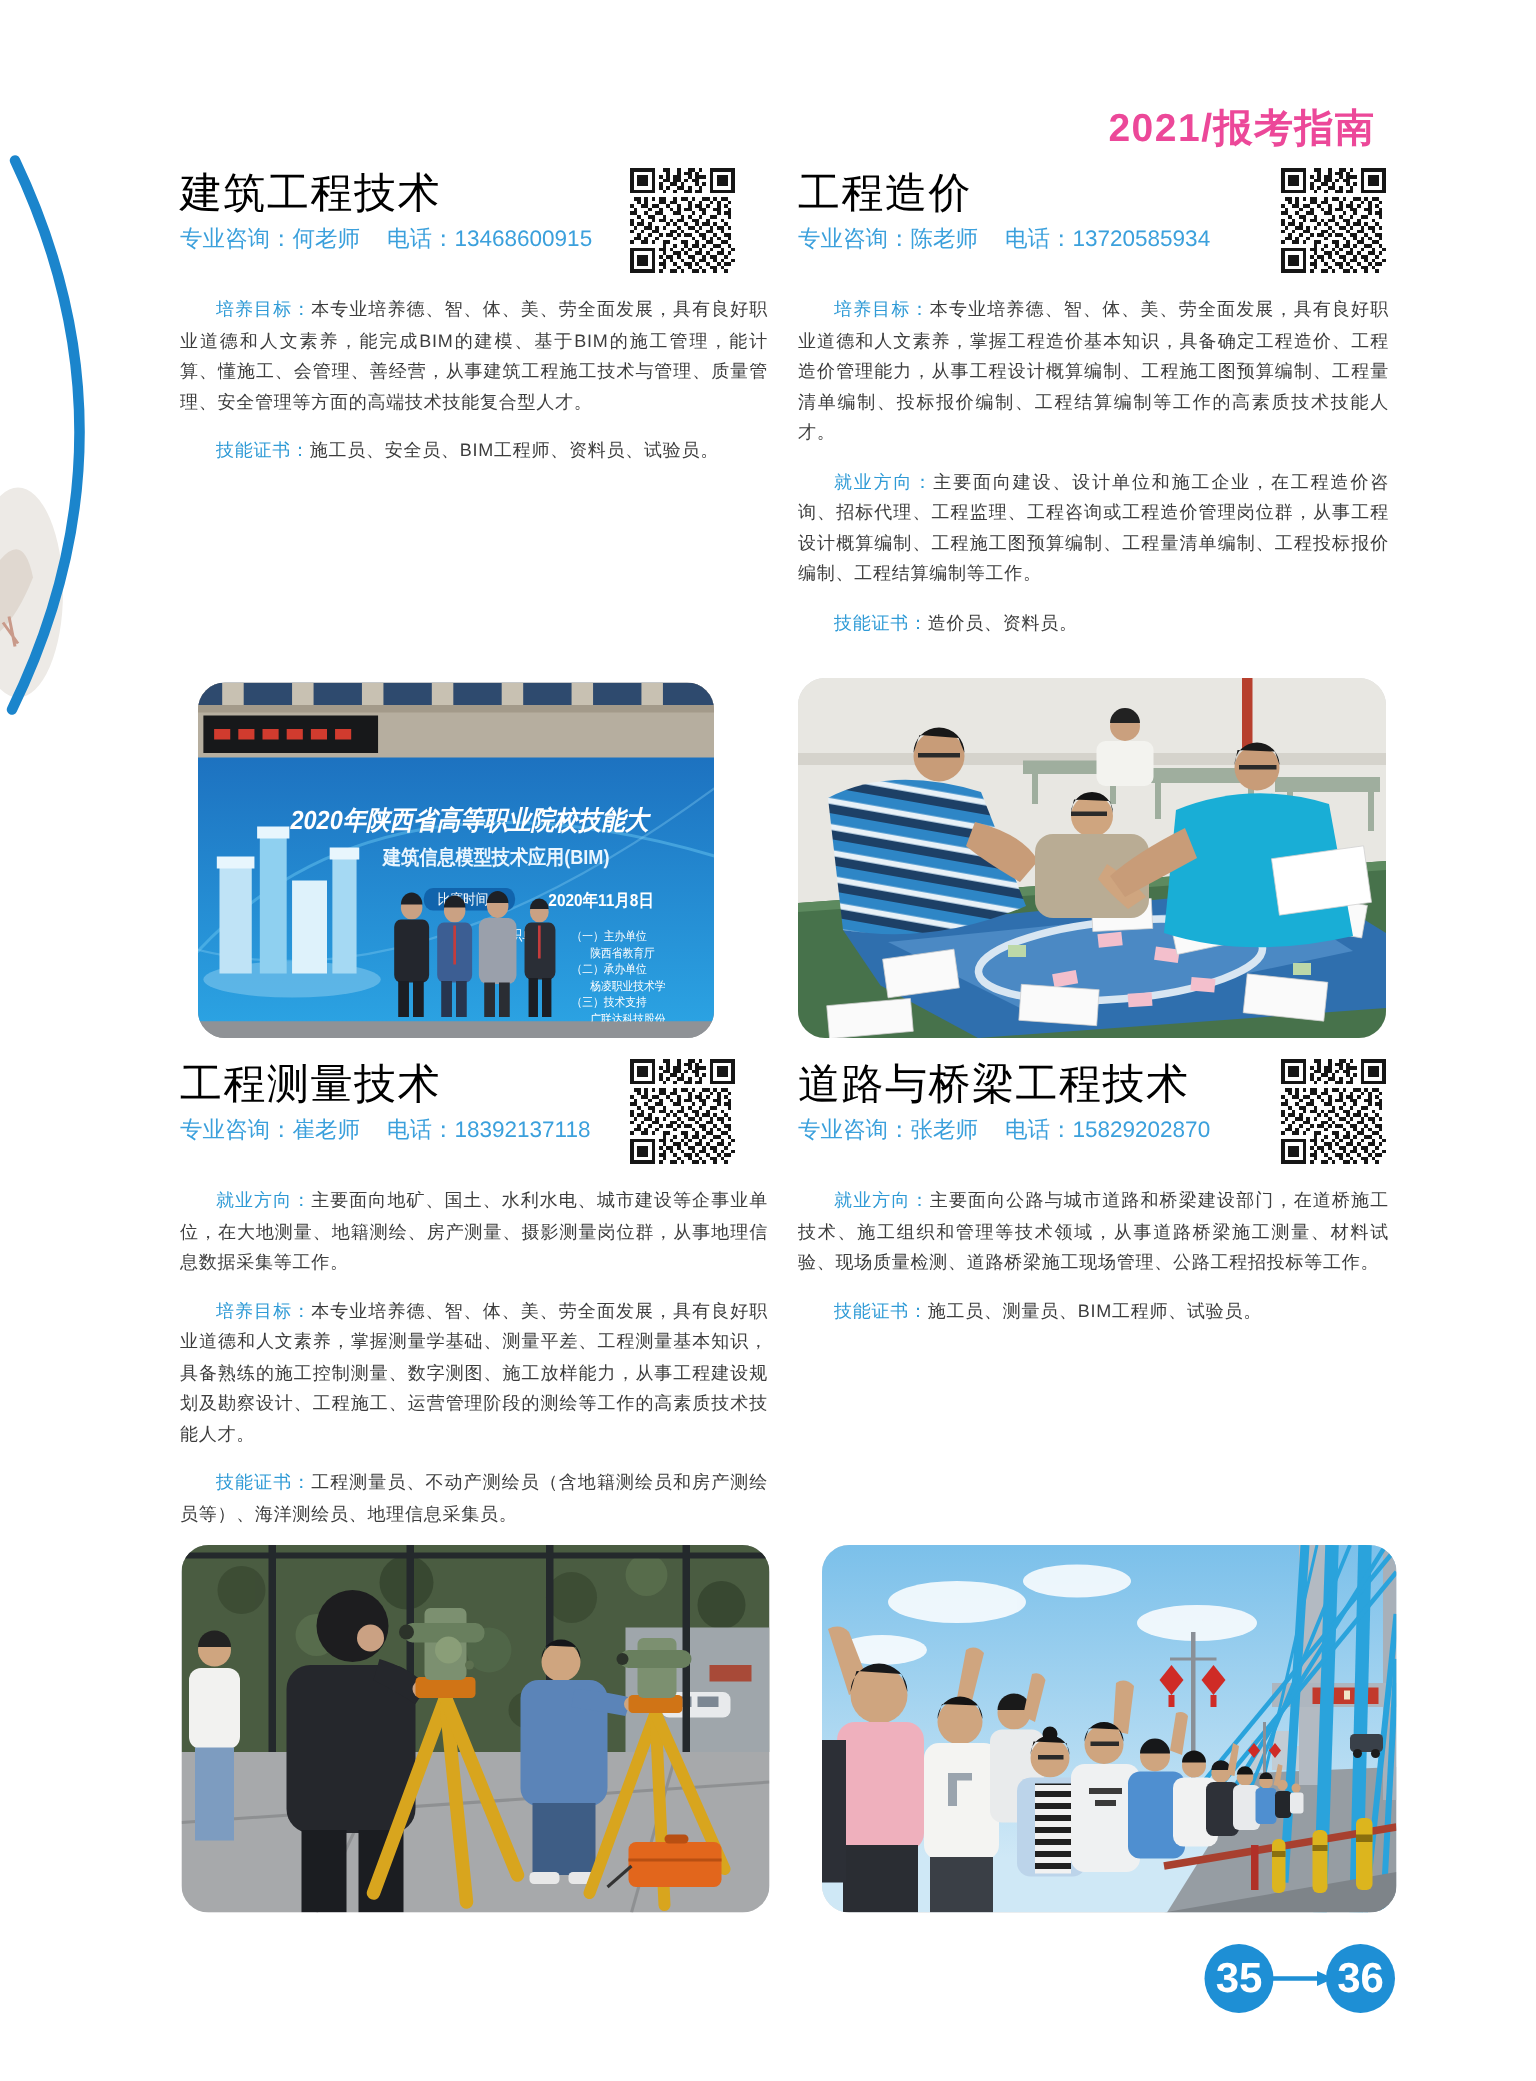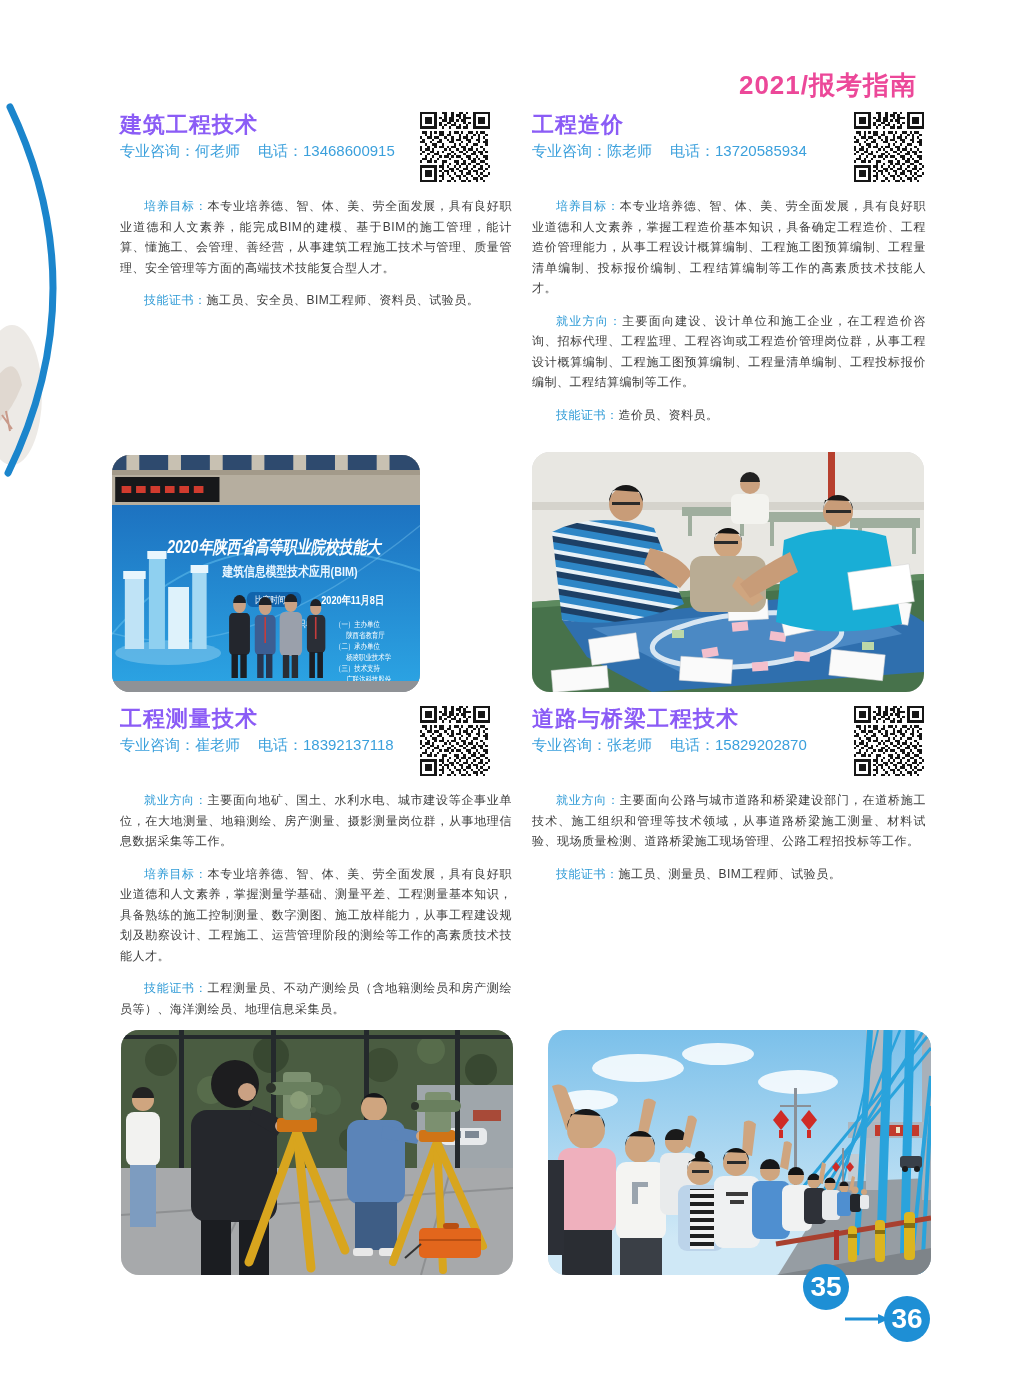--- a/index.html
+++ b/index.html
@@ -14,46 +14,46 @@
   }
   
   .deco-arc { position:absolute; left:0; top:95px; width:110px; height:395px; pointer-events:none; }
   
   .section { position:absolute; }
   #sec1 { left:120px; top:110px; width:392px; }
   #sec2 { left:532px; top:110px; width:394px; }
   #sec3 { left:120px; top:704px; width:392px; }
   #sec4 { left:532px; top:704px; width:394px; }
   .sec-head { position:relative; height:74px; }
-  .sec-title { margin:0; font-size:22px; font-weight:700; color:#8b5cf6; letter-spacing:1px; }
+  .sec-title { margin:0; font-size:28px; font-weight:400; color:#000000; letter-spacing:1px; }
   .sec-contact { margin-top:2px; font-size:15px; color:#3ba0dc; white-space:nowrap; }
   .sec-contact .phone-label { margin-left:18px; }
   .qr { position:absolute; top:2px; width:70px; height:70px; }
   #sec1 .qr, #sec3 .qr { right:22px; }
   #sec2 .qr, #sec4 .qr { right:2px; }
   .sec-body { margin-top:12px; }
   .para {
     margin:0 0 12px; text-indent:2em; text-align:justify;
     font-size:12px; line-height:20.5px; color:#3d3d3d; letter-spacing:0.5px;
   }
   .para .plabel { color:#2e9ad6; }
   
   .photo { position:absolute; border-radius:18px; overflow:hidden; background:#ddd; }
-  #photo1 { left:112px; top:455px; width:308px; height:237px; }
+  #photo1 { left:132px; top:455px; width:344px; height:237px; }
   #photo2 { left:532px; top:452px; width:392px; height:240px; }
   #photo3 { left:121px; top:1030px; width:392px; height:245px; }
   #photo4 { left:548px; top:1030px; width:383px; height:245px; }
   .photo svg { display:block; width:100%; height:100%; }
   
   .pagenum {
     position:absolute; width:46px; height:46px; border-radius:50%;
     background:#1e8fd5; color:#ffffff; font-size:28px; font-weight:700;
     display:flex; align-items:center; justify-content:center;
   }
-  #pg35 { left:803px; top:1264px; }
+  #pg35 { left:803px; top:1296px; }
   #pg36 { left:884px; top:1296px; }
   .pagelink { position:absolute; left:845px; top:1313px; width:44px; height:12px; }
 </style>
 </head>
 <body>
 
 <svg width="0" height="0" style="position:absolute" aria-hidden="true">
   <defs>
     <symbol id="qrsym" viewBox="0 0 29 29">
       <rect width="29" height="29" fill="#ffffff"></rect>

